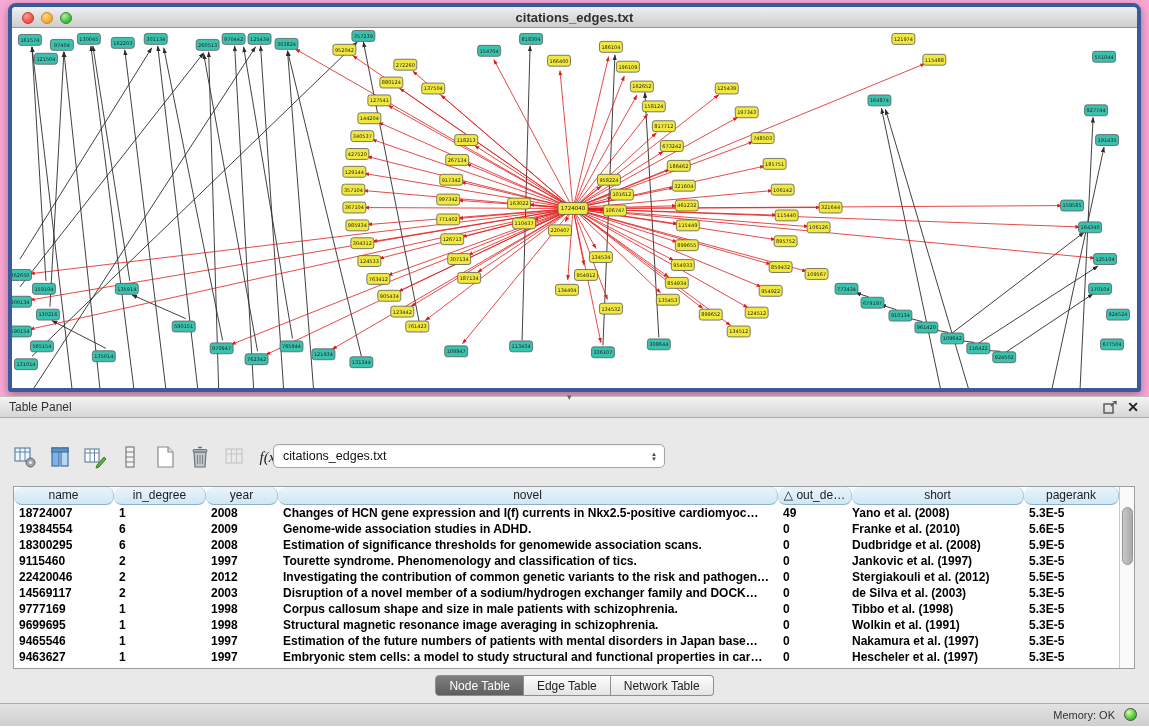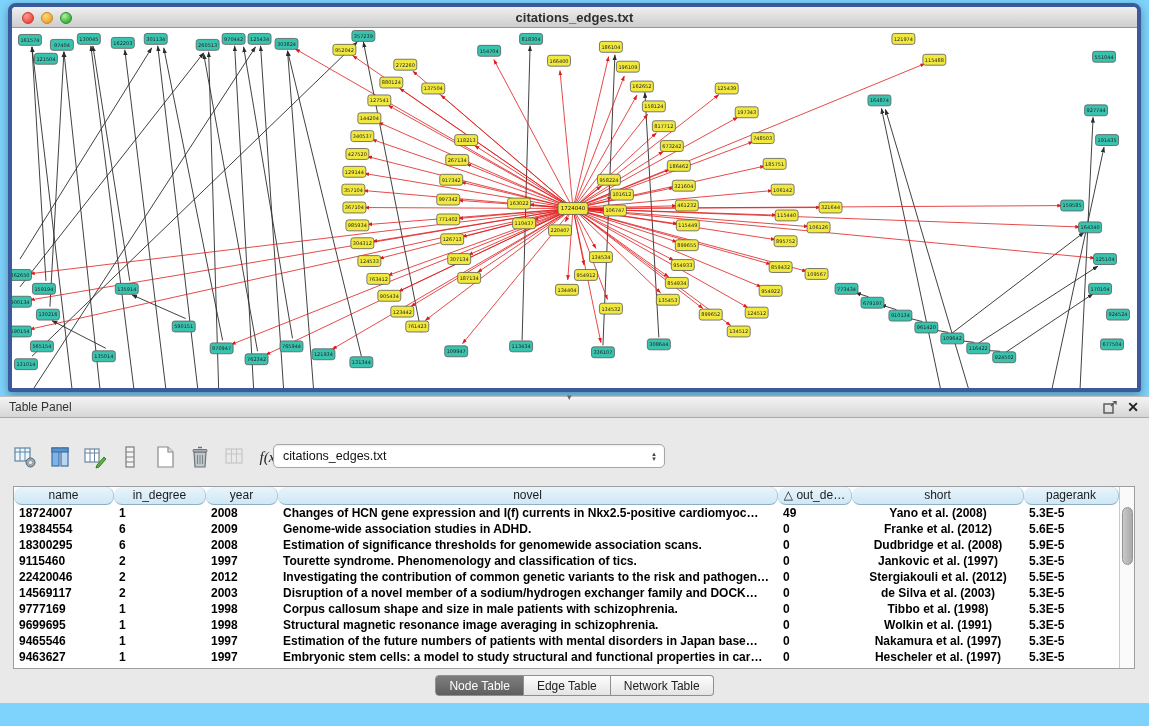--- a/index.html
+++ b/index.html
@@ -1,17 +1,17 @@
 <!DOCTYPE html>
 <html><head>
 <meta charset="utf-8">
 <style>
   html,body{margin:0;padding:0;}
   *{box-sizing:border-box;user-select:none;}
-  #page{position:relative;width:1149px;height:726px;background:#7dd3fc;overflow:hidden;
+  #page{position:relative;width:1149px;height:726px;background:#f9a8d4;overflow:hidden;
         font-family:"Liberation Sans",sans-serif;color:#222;}
 
   
   #net-window{position:absolute;left:8px;top:3px;width:1133px;height:389px;
     border:4px solid #3a5a9c;border-radius:8px 8px 3px 3px;background:#fff;
     box-shadow:0 3px 10px rgba(0,0,0,.35);}
   #titlebar{position:relative;height:21px;background:linear-gradient(#efefef,#cdcdcd);
     border-bottom:1px solid #979797;border-radius:4px 4px 0 0;}
   #titlebar .title{position:absolute;left:0;right:0;top:3px;text-align:center;
     font-size:13px;font-weight:600;color:#2f2f2f;}
@@ -51,21 +51,21 @@
   #data-table{position:absolute;left:13px;top:68px;width:1122px;height:183px;background:#fff;
     border:1px solid #9e9e9e;overflow:hidden;}
   #table-header{position:absolute;left:0;top:0;right:15px;height:18px;display:grid;
     grid-template-columns:100px 92px 72px 500px 74px 172px 1fr;}
   #table-header .th{background:linear-gradient(#e9f5fc,#cfe7f5);border-right:1px solid #a9c7da;
     border-bottom:1px solid #8fb0c4;font-size:12px;line-height:17px;text-align:center;color:#1c1c1c;
     overflow:hidden;white-space:nowrap;cursor:pointer;border-radius:8px;}
   #table-body{position:absolute;left:0;top:18px;right:15px;bottom:0;overflow:hidden;font-weight:bold;}
   .tr{display:grid;grid-template-columns:100px 92px 72px 500px 74px 172px 1fr;height:16px;}
   .td{font-size:12px;line-height:16px;padding-left:5px;white-space:nowrap;overflow:hidden;color:#000;}
-  .td.c-short{text-align:center;padding-left:0;}
+  .td.c-short{padding-left:0;}
   #v-scroll{position:absolute;right:0;top:0;bottom:0;width:15px;background:#fafafa;border-left:1px solid #c9c9c9;}
   #v-thumb{position:absolute;left:1.5px;top:20px;width:11px;height:58px;border-radius:6px;
     background:linear-gradient(90deg,#c9c9c9,#a9a9a9);border:1px solid #949494;cursor:grab;}
 
   #table-tabs{position:absolute;left:0;right:0;top:257px;display:flex;justify-content:center;}
   .seg{height:21px;padding:0 13px;font-size:12px;font-family:"Liberation Sans",sans-serif;
     border:1px solid #8f8f8f;border-left-width:0;background:linear-gradient(#fdfdfd,#e4e4e4);
     color:#222;cursor:pointer;}
   .seg:first-child{border-left-width:1px;border-radius:4px 0 0 4px;}
   .seg:last-child{border-radius:0 4px 4px 0;}
@@ -795,21 +795,21 @@
             <div class="td c-out_degree">49</div>
             <div class="td c-short">Yano et al. (2008)</div>
             <div class="td c-pagerank">5.3E-5</div>
           </div>
           <div class="tr">
             <div class="td c-name">19384554</div>
             <div class="td c-in_degree">6</div>
             <div class="td c-year">2009</div>
             <div class="td c-title">Genome-wide association studies in ADHD.</div>
             <div class="td c-out_degree">0</div>
-            <div class="td c-short">Franke et al. (2012)</div>
+            <div class="td c-short">Franke et al. (2010)</div>
             <div class="td c-pagerank">5.6E-5</div>
           </div>
           <div class="tr">
             <div class="td c-name">18300295</div>
             <div class="td c-in_degree">6</div>
             <div class="td c-year">2008</div>
             <div class="td c-title">Estimation of significance thresholds for genomewide association scans.</div>
             <div class="td c-out_degree">0</div>
             <div class="td c-short">Dudbridge et al. (2008)</div>
             <div class="td c-pagerank">5.9E-5</div>
@@ -883,14 +883,18 @@
       </div>
     </div>
 
     <div id="table-tabs">
         <button class="seg selected">Node Table</button>
         <button class="seg">Edge Table</button>
         <button class="seg">Network Table</button>
       </div>
   </div>
 
+  <div id="status-bar">
+    <span id="memory-label">Memory: OK</span>
+    <span id="memory-dot"></span>
+  </div>
 
 </div>
 
 </body></html>

